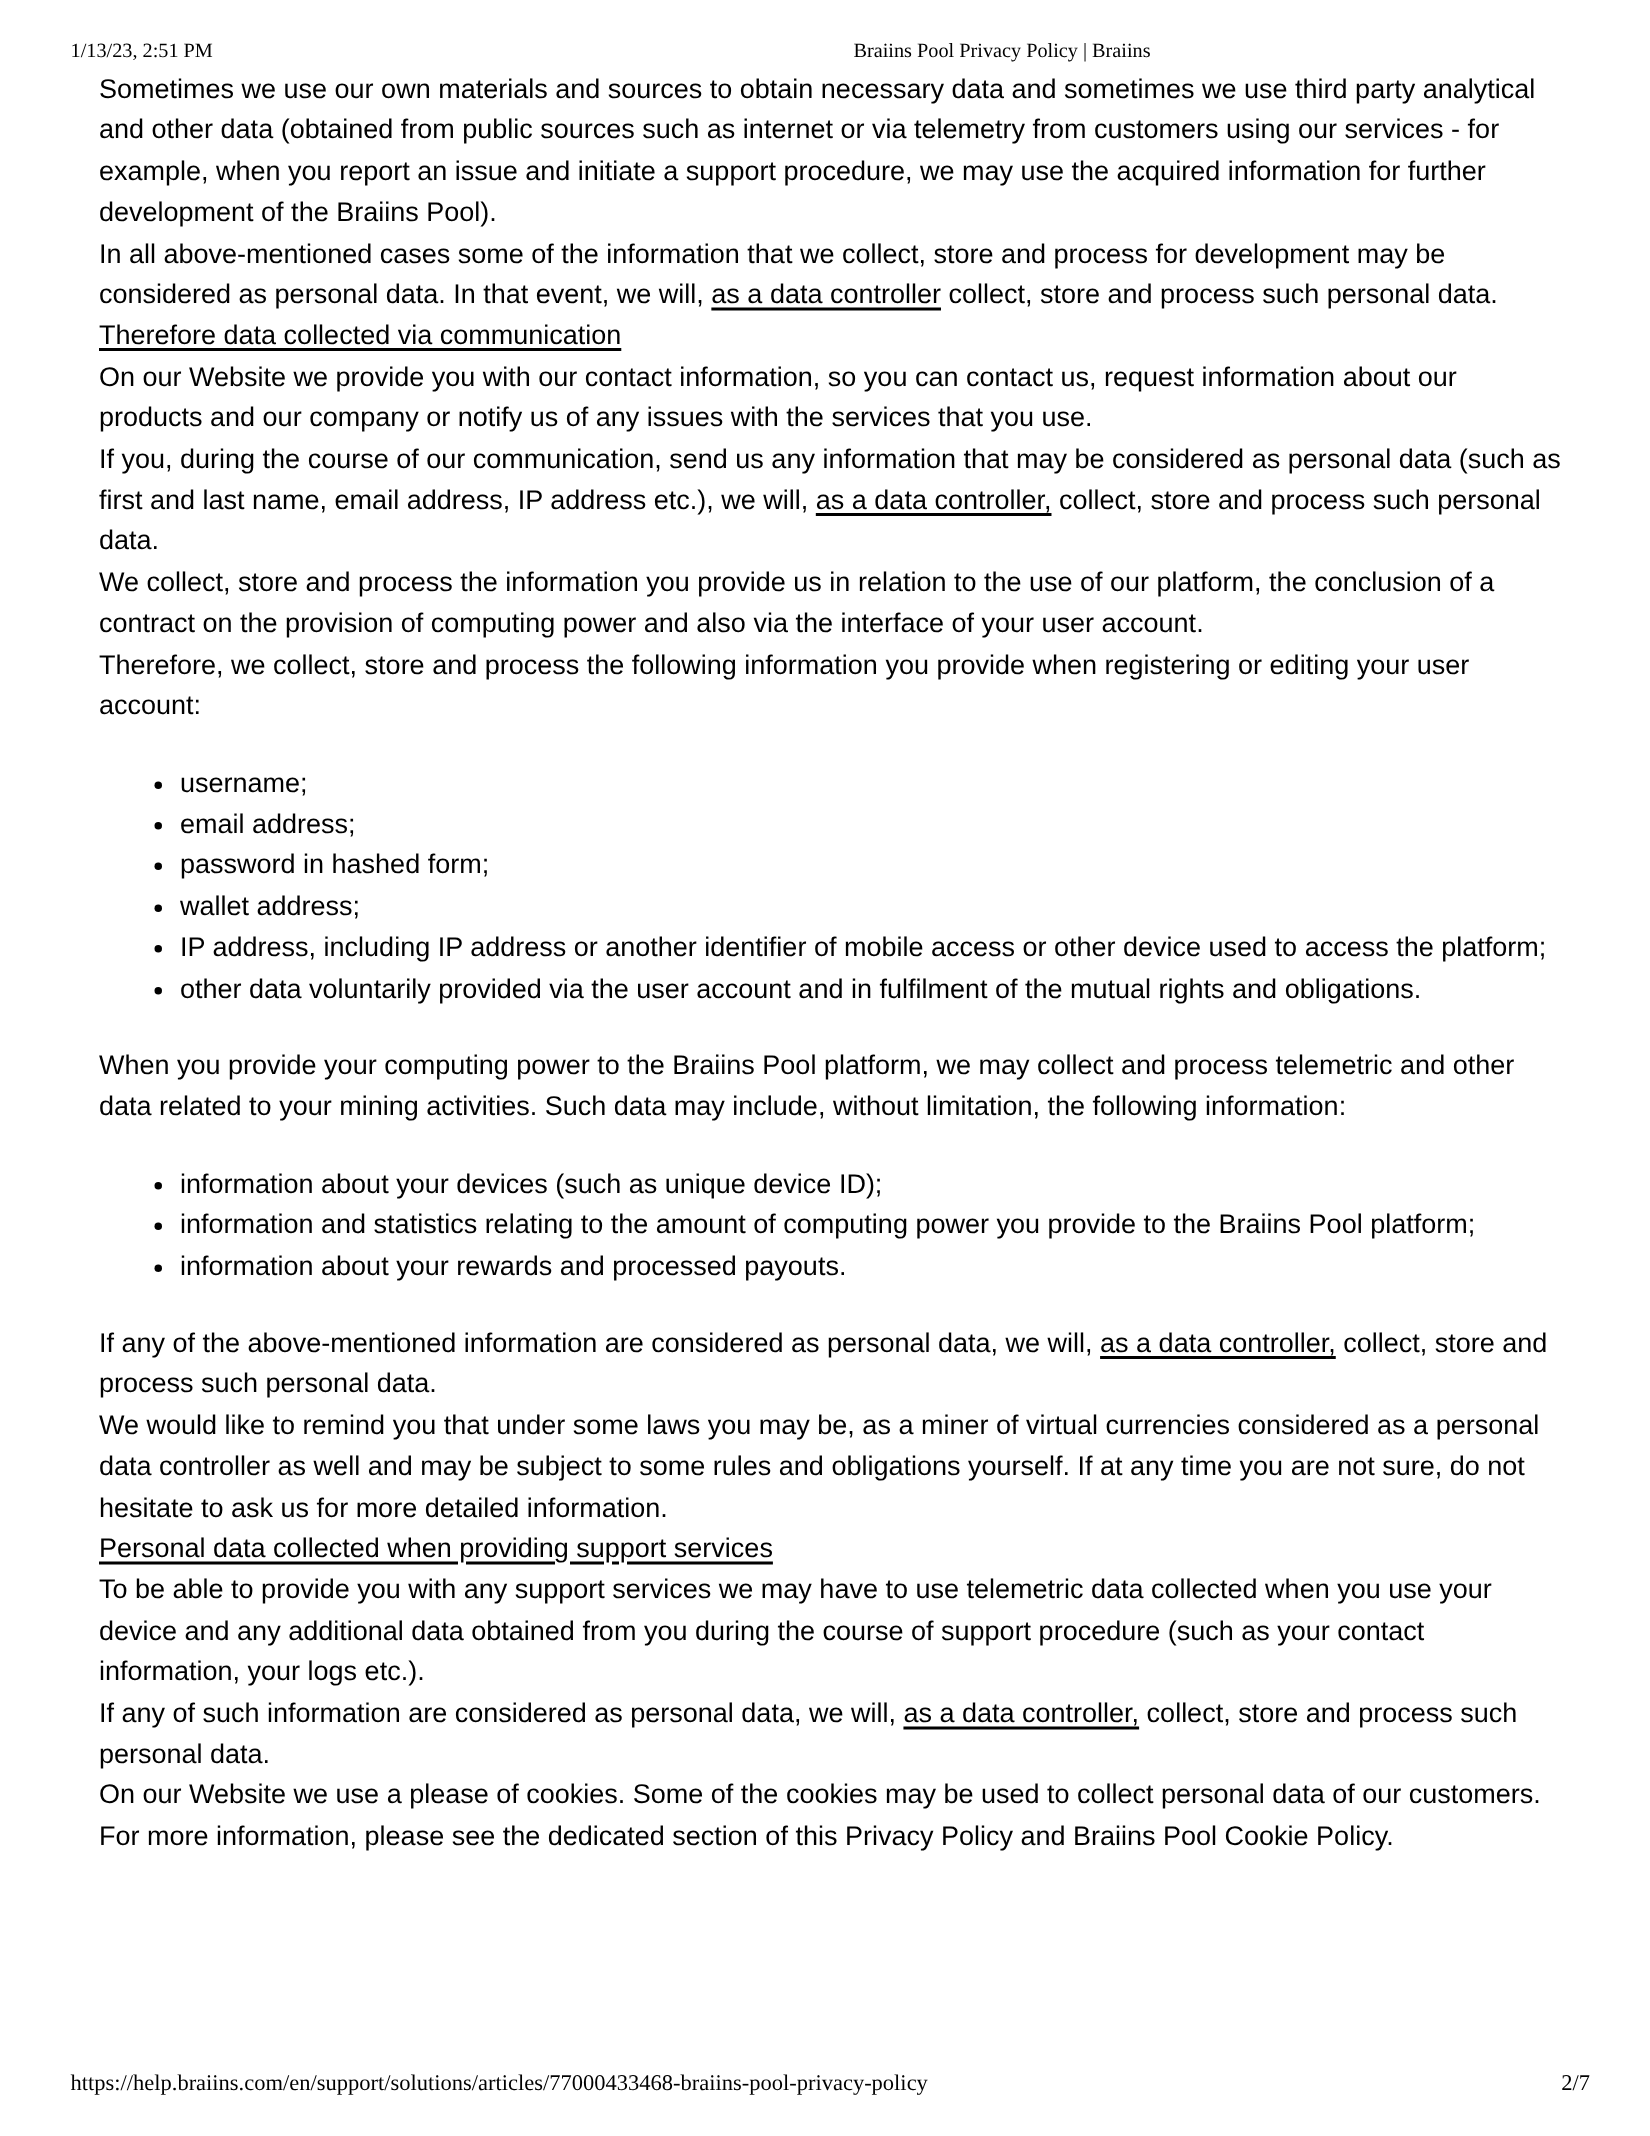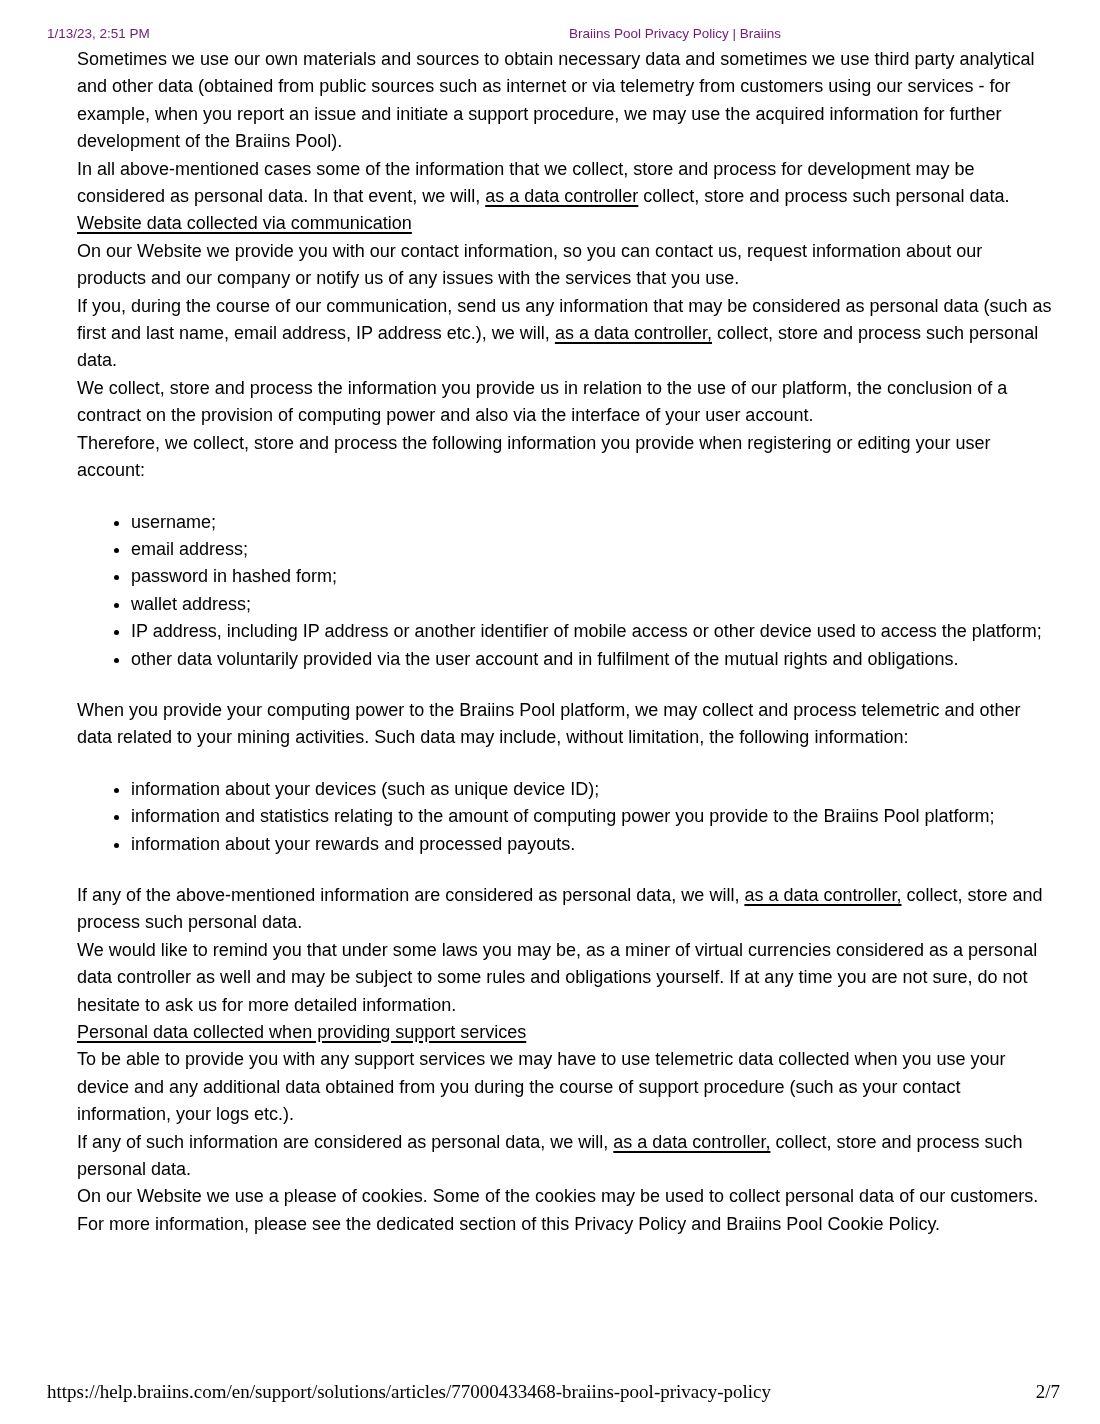--- a/index.html
+++ b/index.html
@@ -13,40 +13,40 @@
     height: 1424px;
     position: relative;
     overflow: hidden;
   }
   .print-header {
     position: absolute;
     top: 26px;
     left: 47px;
     right: 47px;
     height: 18px;
-    font-family: Liberation Sans, sans-serif;
+    font-family: Liberation Serif, serif;
     font-size: 13.5px;
-    color: #701a75;
+    color: #000000;
   }
   .print-header .datetime {
     position: absolute;
     left: 0;
     top: 0;
     white-space: nowrap;
   }
   .print-header .doc-title {
     position: absolute;
     left: 522px;
     top: 0;
     white-space: nowrap;
   }
   .doc-body {
     position: absolute;
     top: 46px;
-    left: 77px;
+    left: 66px;
     width: 975px;
     font-family: "Liberation Sans", sans-serif;
     font-size: 18px;
     line-height: 27.4px;
     color: #000;
     text-align: left;
   }
   .para, .heading {
     margin: 0;
     padding: 0;
@@ -65,42 +65,42 @@
     margin: 0;
     padding: 0;
   }
   .print-footer {
     position: absolute;
     top: 1381px;
     left: 47px;
     right: 40px;
     height: 18px;
     font-family: "Liberation Serif", serif;
-    font-size: 19px;
+    font-size: 15px;
     color: #000;
     display: flex;
     justify-content: space-between;
     align-items: flex-start;
   }
   .print-footer .url {
     white-space: nowrap;
   }
 </style>
 </head>
 <body>
 
 <div class="print-header">
   <span class="datetime">1/13/23, 2:51 PM</span>
   <span class="doc-title">Braiins Pool Privacy Policy | Braiins</span>
 </div>
 
 <main class="doc-body">
     <div class="para"><span>Sometimes we use our own materials and sources to obtain necessary data and sometimes we use third party analytical and other data (obtained from public sources such as internet or via telemetry from customers using our services - for example, when you report an issue and initiate a support procedure, we may use the acquired information for further development of the Braiins Pool).</span></div>
     <div class="para"><span>In all above-mentioned cases some of the information that we collect, store and process for development may be considered as personal data. In that event, we will, </span><span class="u">as a data controller</span><span> collect, store and process such personal data.</span></div>
-    <div class="heading"><span class="u">Website data collected via communication</span></div>
+    <div class="heading"><span class="u">Therefore data collected via communication</span></div>
     <div class="para"><span>On our Website we provide you with our contact information, so you can contact us, request information about our products and our company or notify us of any issues with the services that you use.</span></div>
     <div class="para"><span>If you, during the course of our communication, send us any information that may be considered as personal data (such as first and last name, email address, IP address etc.), we will, </span><span class="u">as a data controller,</span><span> collect, store and process such personal data.</span></div>
     <div class="para"><span>We collect, store and process the information you provide us in relation to the use of our platform, the conclusion of a contract on the provision of computing power and also via the interface of your user account.</span></div>
     <div class="para"><span>Therefore, we collect, store and process the following information you provide when registering or editing your user account:</span></div>
     <ul class="bullets">
       <li><span>username;</span></li>
       <li><span>email address;</span></li>
       <li><span>password in hashed form;</span></li>
       <li><span>wallet address;</span></li>
       <li><span>IP address, including IP address or another identifier of mobile access or other device used to access the platform;</span></li>

